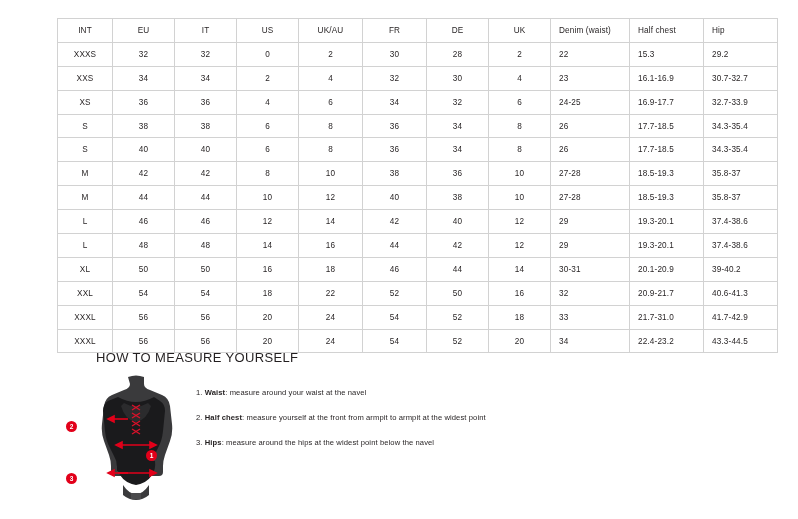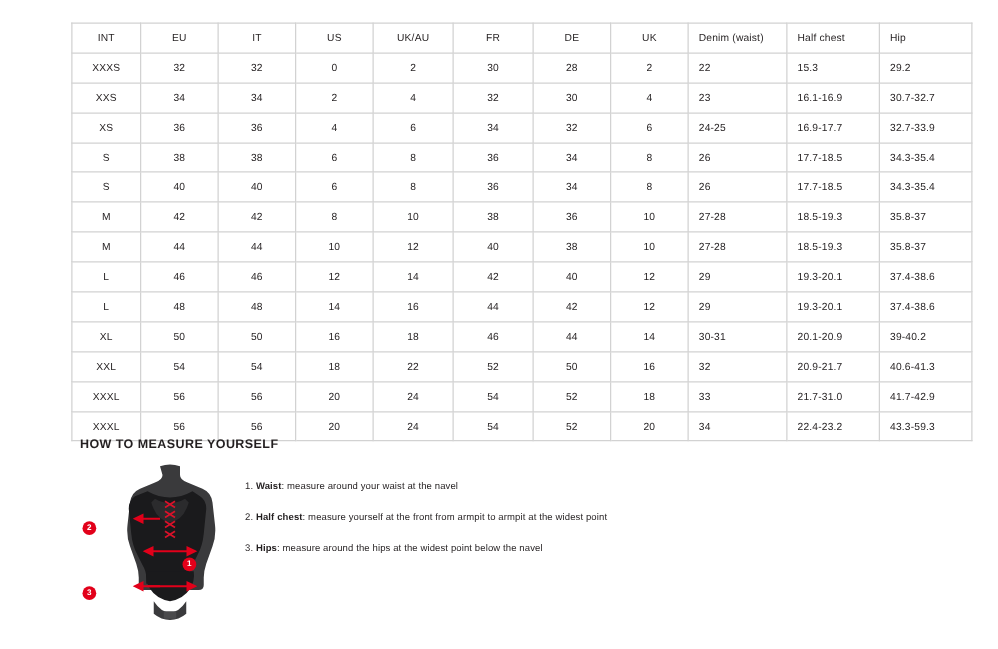--- a/index.html
+++ b/index.html
@@ -59,25 +59,26 @@
   col.c9 { width: 74px; }
   col.c10 { width: 74px; }
 
   #measure-section {
     position: absolute;
     left: 64px;
     top: 350px;
     width: 680px;
   }
   #measure-title {
-    font-size: 10px;
-    font-weight: bold;
+    font-size: 13px;
+    font-weight: normal;
     letter-spacing: 0.35px;
     color: #231f20;
     margin-bottom: 10px;
+    margin-left: 32px;
   }
   #measure-body {
     position: relative;
     display: flex;
     align-items: flex-start;
     justify-content: space-between;
   }
   #figure-area {
     position: relative;
     width: 120px;
@@ -314,21 +315,21 @@
         <td>XXXL</td>
         <td>56</td>
         <td>56</td>
         <td>20</td>
         <td>24</td>
         <td>54</td>
         <td>52</td>
         <td>20</td>
         <td class="left-pad">34</td>
         <td class="left-pad">22.4-23.2</td>
-        <td class="left-pad">43.3-59.3</td>
+        <td class="left-pad">43.3-44.5</td>
       </tr>
     </tbody>
   </table>
 </div>
 
 <div id="measure-section">
   <div id="measure-title">HOW TO MEASURE YOURSELF</div>
   <div id="measure-body">
 
     <div id="figure-area">

